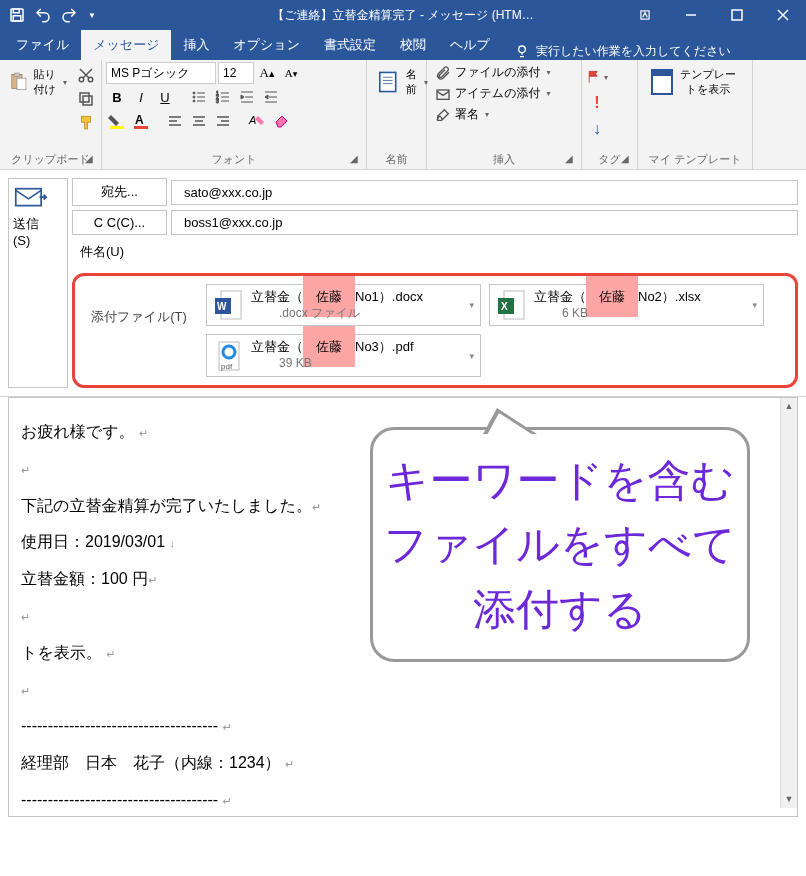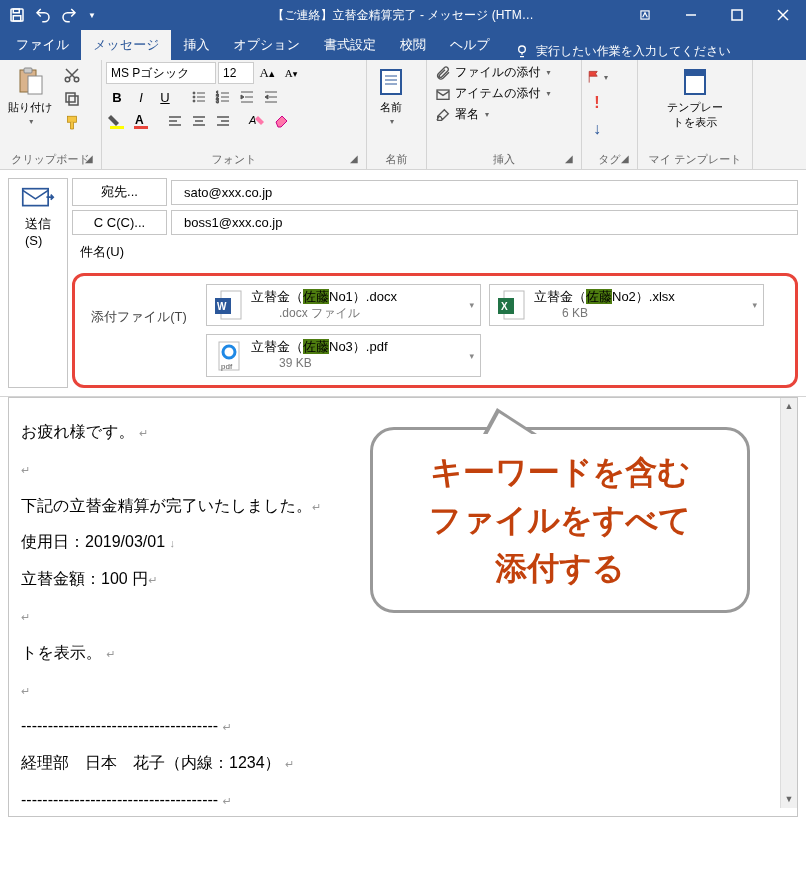--- a/index.html
+++ b/index.html
@@ -11,57 +11,57 @@
 .wincontrols { position: absolute; right: 0; display: flex; }
 .winbtn { width: 46px; height: 30px; display: flex; align-items: center; justify-content: center; }
 .tabs { background: #2b579a; color: #fff; display: flex; align-items: flex-end; height: 30px; padding-left: 4px; }
 .tab { padding: 6px 12px; font-size: 13px; cursor: pointer; }
 .tab.active { background: #f3f3f3; color: #2b579a; }
 .tell-me { display: flex; align-items: center; gap: 6px; padding: 0 12px; font-size: 12px; }
 .ribbon { background: #f3f3f3; border-bottom: 1px solid #d4d4d4; display: flex; height: 110px; }
 .group { border-right: 1px solid #d4d4d4; display: flex; flex-direction: column; padding: 2px 4px 0 4px; position: relative; }
 .group-label { font-size: 11px; text-align: center; color: #666; padding: 2px 0; margin-top: auto; }
 .group-body { display: flex; align-items: flex-start; gap: 4px; flex: 1; }
-.bigbtn { display: flex; flex-direction: column; align-items: center; gap: 2px; padding: 4px; font-size: 11px; text-align: center; }
+.bigbtn { display: flex; flex-direction: row; align-items: center; gap: 2px; padding: 4px; font-size: 11px; text-align: center; }
 .bigbtn .icon-lg { width: 32px; height: 32px; }
 .smallbtn { width: 22px; height: 22px; display: flex; align-items: center; justify-content: center; }
 .font-select { border: 1px solid #ccc; background: #fff; font-size: 12px; padding: 1px 4px; height: 22px; }
 .font-name { width: 110px; }
 .font-size { width: 36px; }
 .font-stack { display: flex; flex-direction: column; gap: 2px; }
 .font-row { display: flex; gap: 2px; align-items: center; }
 .dialog-launcher { position: absolute; right: 2px; bottom: 2px; width: 14px; height: 14px; font-size: 10px; color: #666; }
 .menu-item { display: flex; align-items: center; gap: 4px; font-size: 12px; padding: 2px 4px; }
 .menu-item svg { width: 16px; height: 16px; flex-shrink: 0; }
 .compose { padding: 8px; border-bottom: 1px solid #d4d4d4; }
 .compose-grid { display: flex; gap: 4px; }
-.send-box { border: 1px solid #c5c5c5; padding: 8px 4px; display: flex; flex-direction: column; align-items: center; gap: 6px; width: 60px; }
+.send-box { border: 1px solid #c5c5c5; padding: 8px 4px; display: flex; flex-direction: column; align-items: flex-start; gap: 6px; width: 60px; }
 .send-icon { width: 36px; height: 22px; }
 .fields { flex: 1; display: flex; flex-direction: column; gap: 4px; }
 .field-row { display: flex; align-items: center; gap: 4px; }
 .field-btn { border: 1px solid #c5c5c5; background: #fff; padding: 4px 8px; width: 95px; text-align: center; font-size: 13px; }
 .field-lbl { width: 95px; padding: 4px 8px; text-align: left; font-size: 13px; }
 .field-input { border: 1px solid #c5c5c5; padding: 4px 12px; flex: 1; font-size: 13px; }
 .attach-area { border: 3px solid #e8443a; border-radius: 12px; padding: 8px; margin-top: 4px; display: flex; align-items: flex-start; gap: 8px; position: relative; }
 .attach-lbl { width: 115px; padding: 24px 8px 4px 8px; font-size: 13px; color: #444; }
 .attach-list { flex: 1; display: flex; flex-wrap: wrap; gap: 8px; }
 .attach-item { border: 1px solid #c5c5c5; display: flex; align-items: center; gap: 8px; padding: 4px 8px; width: 275px; position: relative; }
 .attach-icon { width: 28px; height: 32px; flex-shrink: 0; }
 .attach-text { font-size: 13px; line-height: 1.3; }
 .attach-size { color: #777; font-size: 12px; margin-left: 28px; }
 .attach-dd { position: absolute; right: 6px; top: 50%; transform: translateY(-50%); color: #888; font-size: 9px; }
-mark { background: #4d7c0f; padding: 0; }
+mark { background: #fca5a5; padding: 13px; }
 .body-area { position: relative; }
 .body-text { border: 1px solid #c5c5c5; margin: 0 8px 8px 8px; padding: 16px 12px; font-family: "MS PGothic", sans-serif; font-size: 16px; line-height: 2.3; height: 420px; overflow: hidden; }
 .body-text p { white-space: pre; }
 .ret { color: #999; font-size: 11px; }
 .scrollbar { position: absolute; right: 9px; top: 1px; bottom: 9px; width: 17px; background: #f0f0f0; border-left: 1px solid #ddd; }
 .scroll-arrow { height: 17px; display: flex; align-items: center; justify-content: center; color: #666; font-size: 9px; }
 .callout { position: absolute; left: 370px; top: 30px; width: 380px; background: #fff; border: 3px solid #999; border-radius: 24px; padding: 18px 10px; text-align: center; }
-.callout-text { color: #c2410c; font-weight: bold; font-size: 32px; line-height: 1.5; }
+.callout-text { color: #6d28d9; font-weight: normal; font-size: 43px; line-height: 1.5; }
 .callout-tail { position: absolute; top: -22px; left: 110px; width: 0; height: 0; border-left: 14px solid transparent; border-right: 40px solid transparent; border-bottom: 26px solid #999; }
 .callout-tail::after { content: ""; position: absolute; top: 5px; left: -10px; border-left: 12px solid transparent; border-right: 34px solid transparent; border-bottom: 22px solid #fff; }
 .dd { font-size: 8px; color: #666; margin-left: 2px; }
 </style>
 </head>
 <body>
 
 <div class="titlebar">
   <div class="qat">
     <span class="qat-icon">

